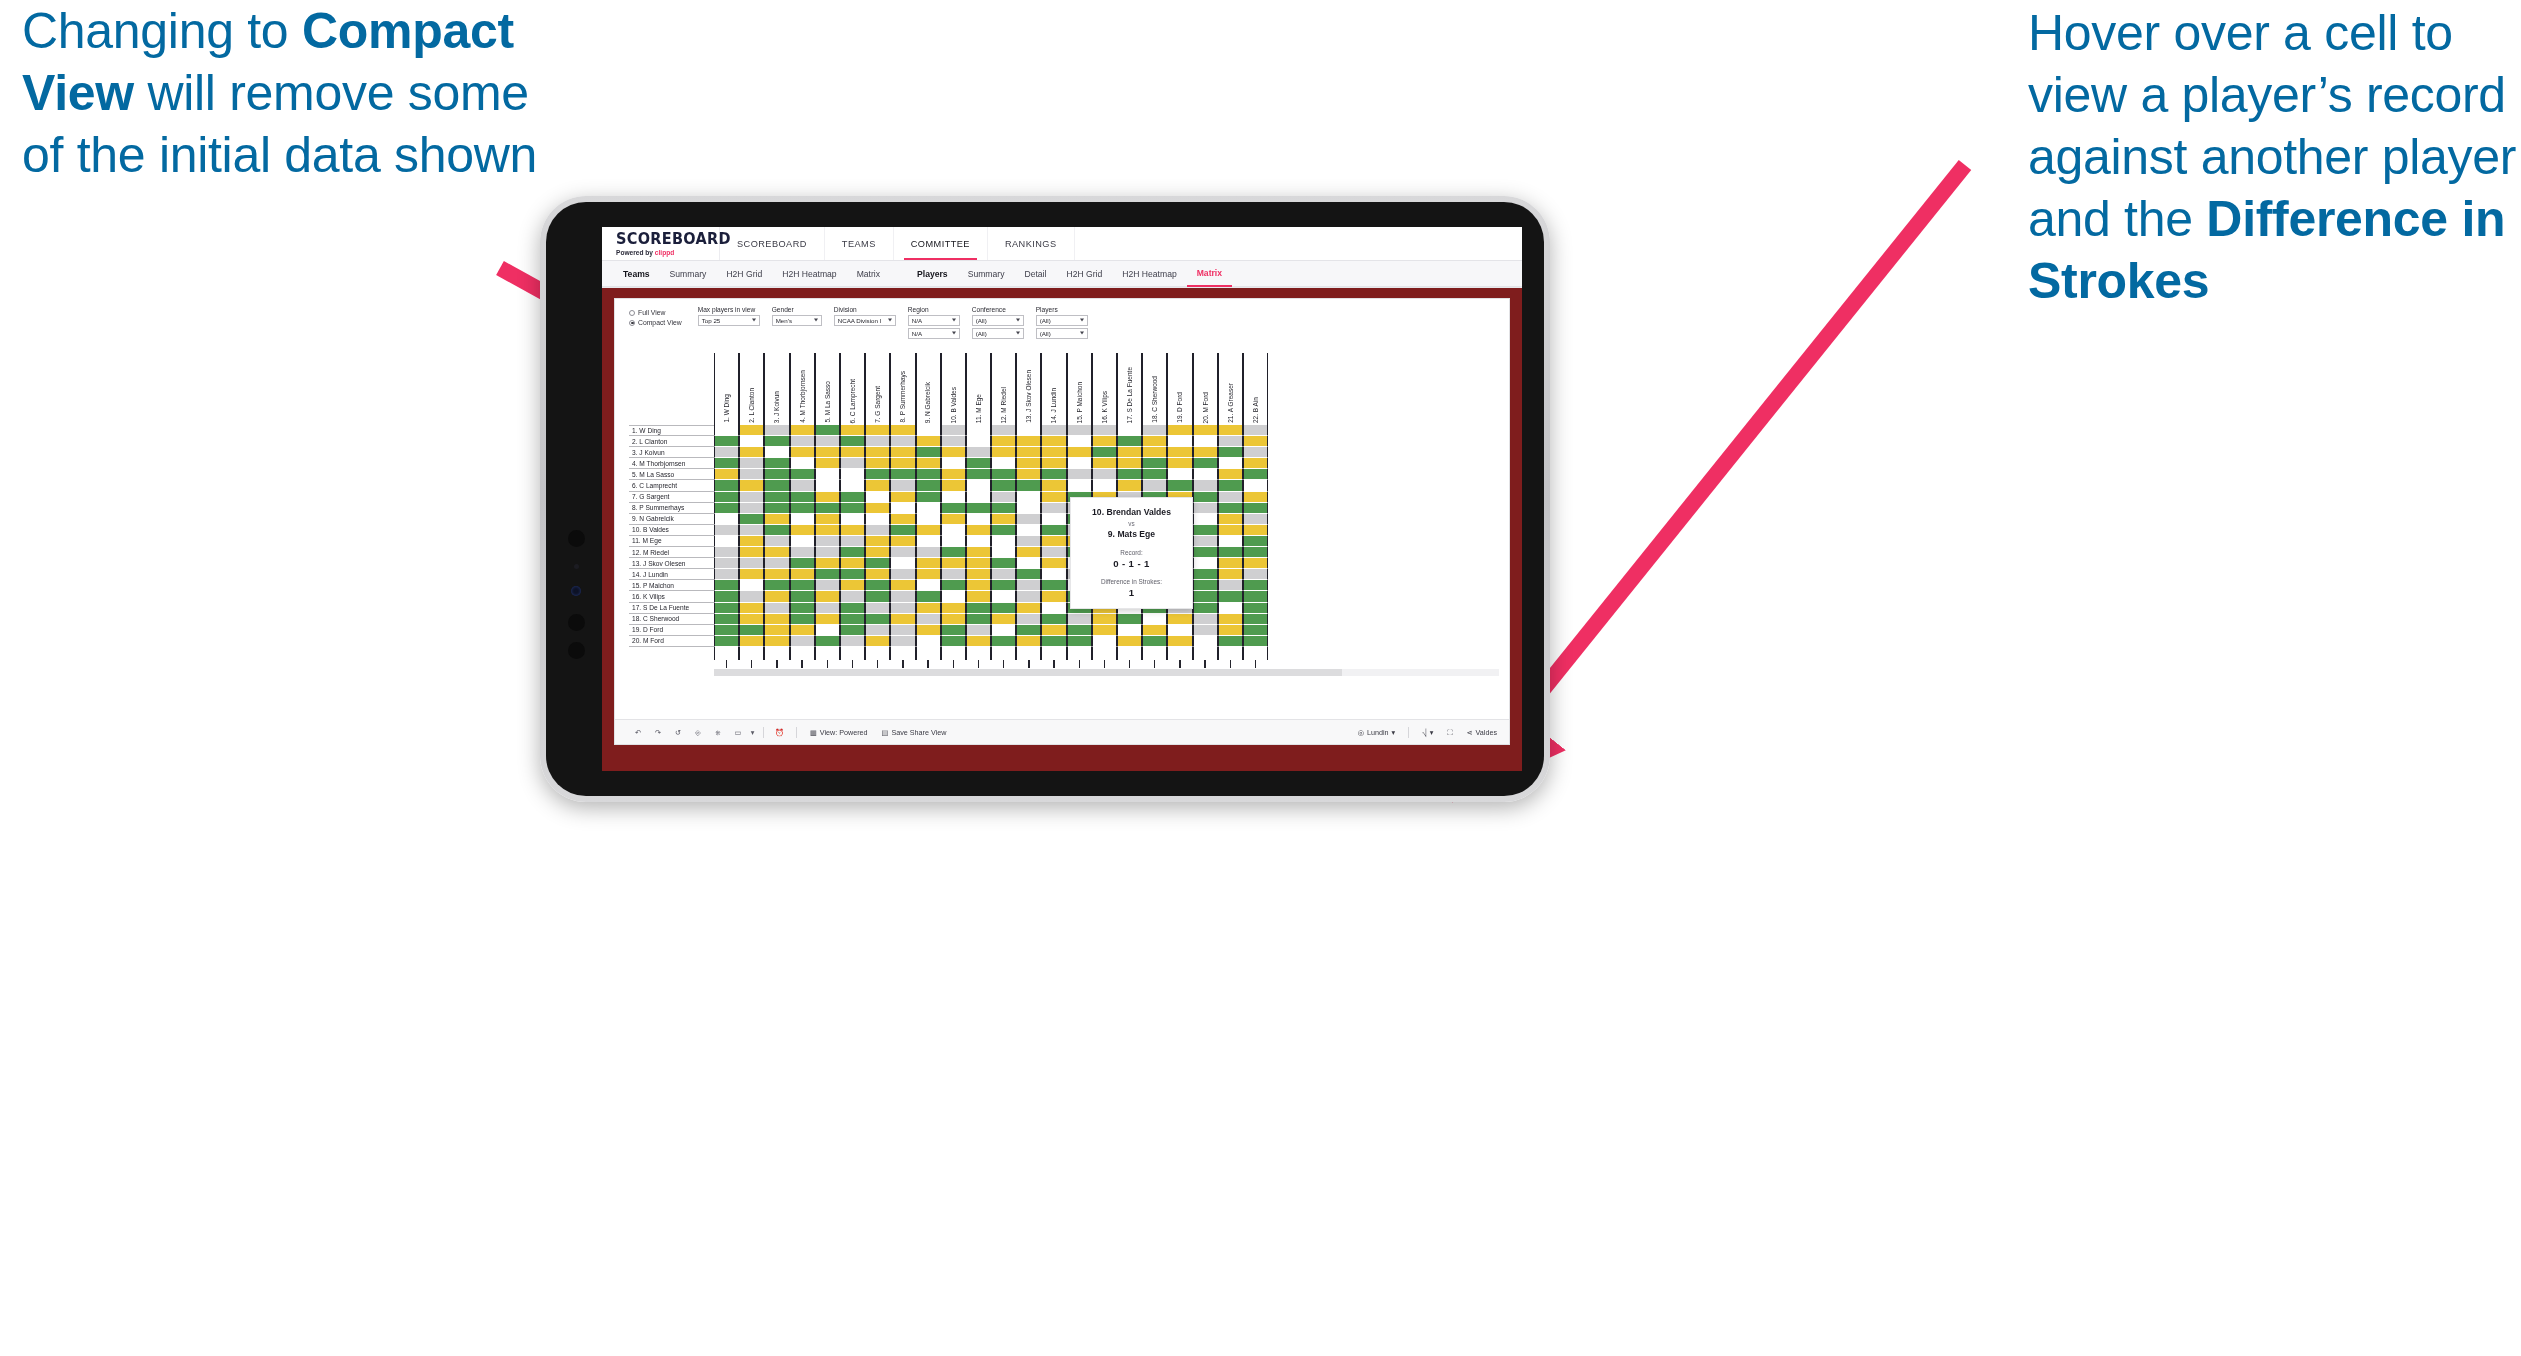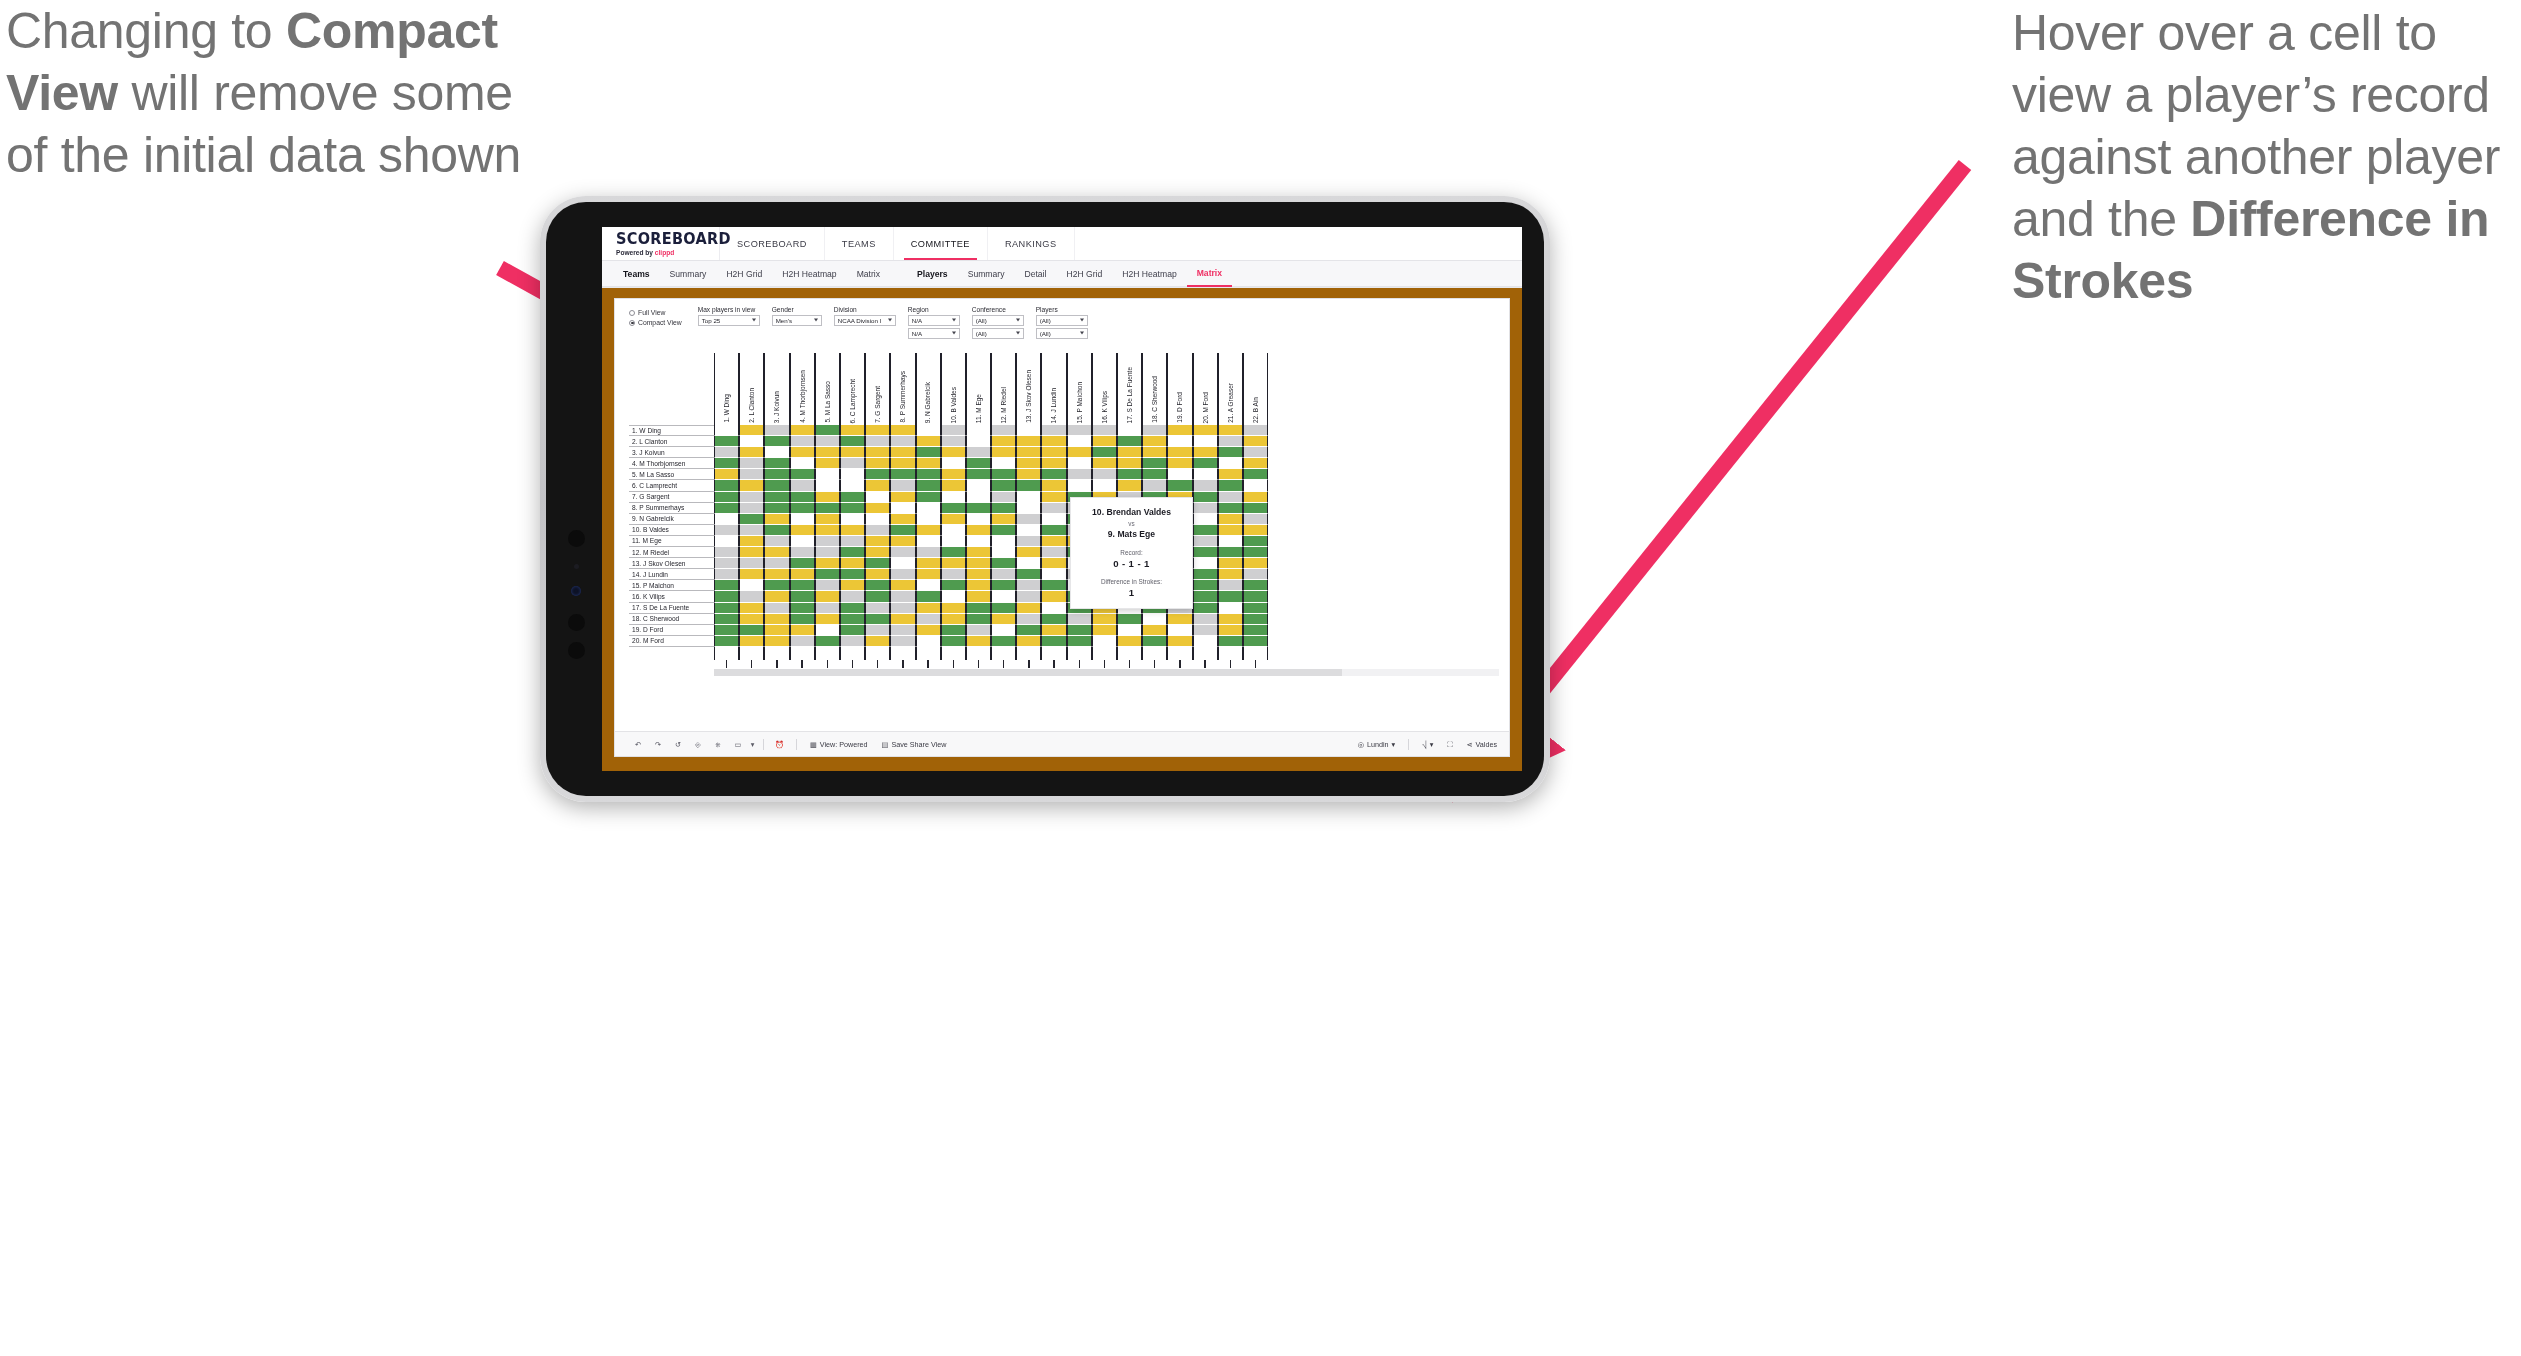--- a/index.html
+++ b/index.html
@@ -10,23 +10,24 @@
     font-family:"Liberation Sans", sans-serif;
     overflow:hidden;
     position:relative;
   }
 
   
   .annot {
     position:absolute;
     font-size:50px;
     line-height:1.24;
-    color:#737373;
+    color:#0369a1;
     font-weight:400;
     letter-spacing:-0.3px;
+    margin-left:16px;
   }
   .annot b { font-weight:700; }
   #annot-left  { left:6px;  top:0px;   width:560px; }
   #annot-right { left:2012px; top:2px; width:509px; }
 
   
   .arrow-svg { position:absolute; left:0; top:0; width:2521px; height:1356px; pointer-events:none; }
 
   
   #tablet {
@@ -125,22 +126,22 @@
     border-bottom:2px solid #ef2f63;
     line-height:24px;
     height:26px;
   }
   .subnav-gap { width:17px; }
 
   
   #workbook {
     position:absolute;
     left:0; right:0; top:61px; bottom:0;
-    background:#a16207;
-    padding:10px 12px 4px 12px;
+    background:#7f1d1d;
+    padding:10px 12px 16px 12px;
   }
   #sheet {
     background:#ffffff;
     height:calc(100% - 10px);
     position:relative;
     border:1px solid #e1e1e4;
   }
 
   
   #filters {

